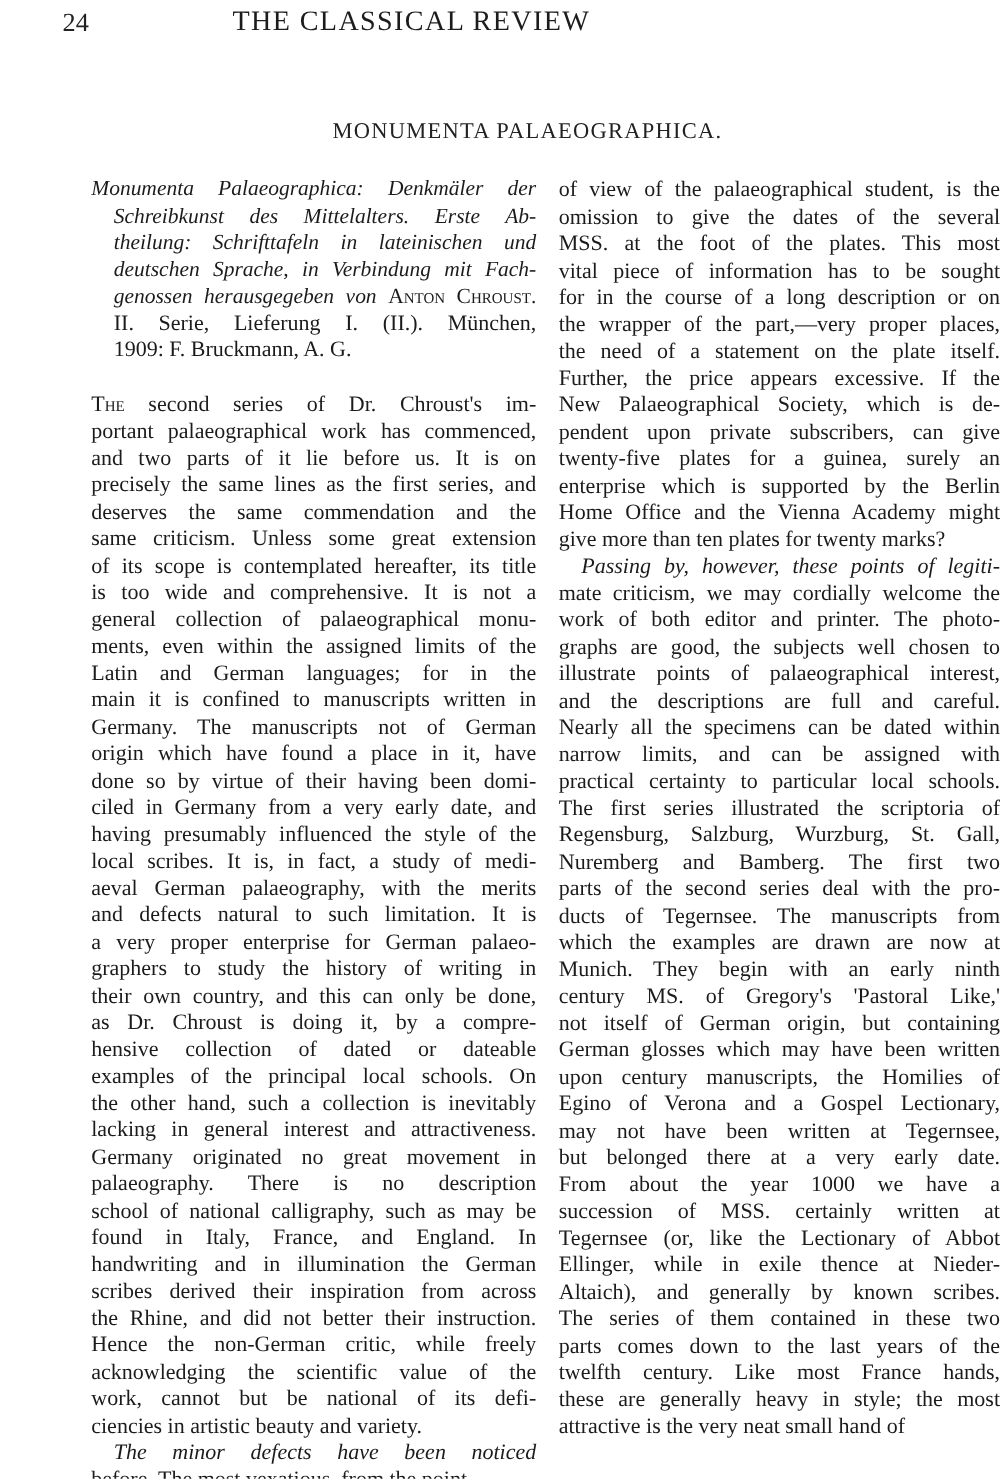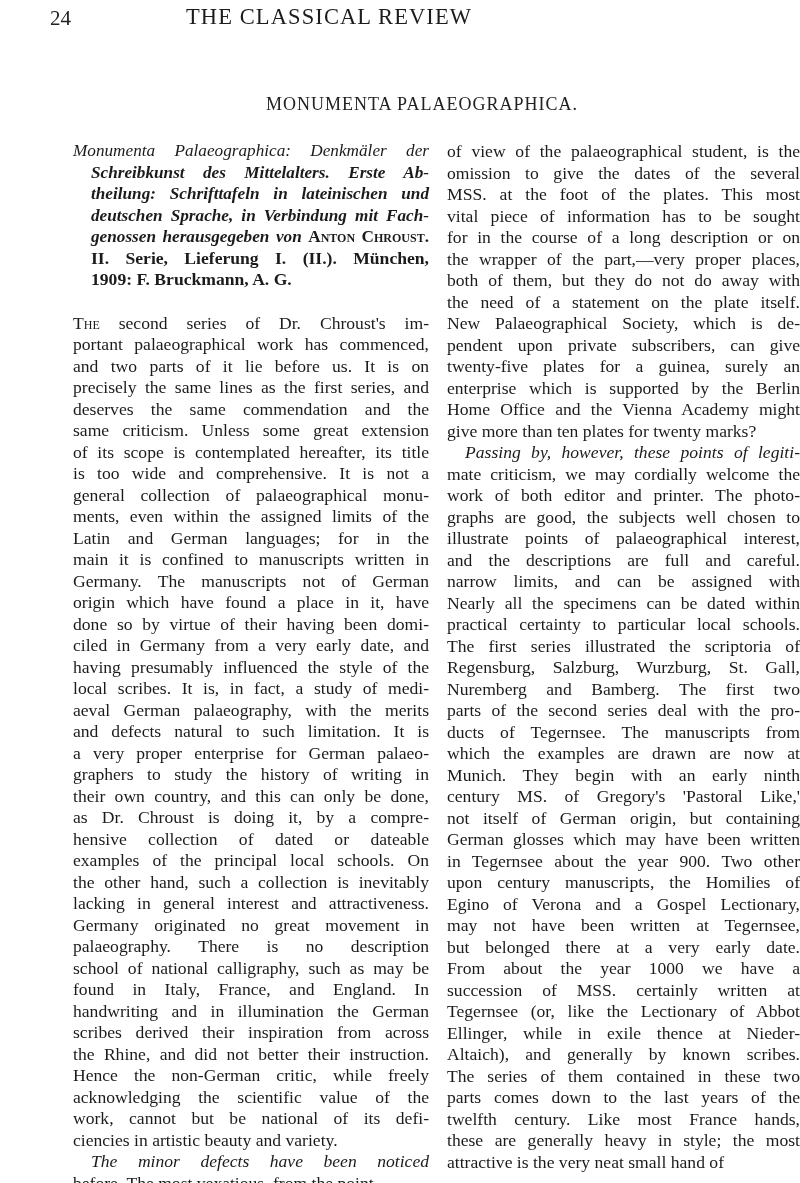--- a/index.html
+++ b/index.html
@@ -27,21 +27,21 @@
     .column {
       position: absolute; top: 140px;
       font-family: "Liberation Serif", serif; font-size: 17.6px; line-height: 21.5px;
       text-align: justify; color: #1b1b1b;
     }
     .col-left { left: 73px; width: 356px; }
     .col-right { left: 447px; width: 353px; top: 141px; }
     .line { display: block; white-space: nowrap; text-align: justify; text-align-last: justify; height: 21.5px; }
     .line.last { text-align-last: left; }
     .biblio .line.it { font-style: italic; font-size: 17.2px; }
-    .biblio .line.hang { padding-left: 18px; font-weight: bold; }
+    .biblio .line.hang { padding-left: 18px; }
     .sc { font-variant: small-caps; font-style: normal; }
     .para-indent { padding-left: 18px; font-style: italic; }
     .body-start { margin-top: 22px; }
   </style>
 </head>
 <body>
 
 <div class="running-head">
   <span class="page-number">24</span>
   <span class="journal-title">THE CLASSICAL REVIEW</span>
@@ -104,48 +104,47 @@
     </div>
 </div>
 
 <div class="column col-right" id="right-body">
     <span class="line">of view of the palaeographical student, is the</span>
     <span class="line">omission to give the dates of the several</span>
     <span class="line">MSS. at the foot of the plates. This most</span>
     <span class="line">vital piece of information has to be sought</span>
     <span class="line">for in the course of a long description or on</span>
     <span class="line">the wrapper of the part,—very proper places,</span>
-    <span class="line">both of them, but they do not do away with</span>
     <span class="line">the need of a statement on the plate itself.</span>
+    <span class="line">Further, the price appears excessive. If the</span>
     <span class="line">New Palaeographical Society, which is de-</span>
     <span class="line">pendent upon private subscribers, can give</span>
     <span class="line">twenty-five plates for a guinea, surely an</span>
     <span class="line">enterprise which is supported by the Berlin</span>
     <span class="line">Home Office and the Vienna Academy might</span>
     <span class="line last">give more than ten plates for twenty marks?</span>
     <span class="line para-indent">Passing by, however, these points of legiti-</span>
     <span class="line">mate criticism, we may cordially welcome the</span>
     <span class="line">work of both editor and printer. The photo-</span>
     <span class="line">graphs are good, the subjects well chosen to</span>
     <span class="line">illustrate points of palaeographical interest,</span>
     <span class="line">and the descriptions are full and careful.</span>
+    <span class="line">Nearly all the specimens can be dated within</span>
     <span class="line">narrow limits, and can be assigned with</span>
-    <span class="line">Nearly all the specimens can be dated within</span>
     <span class="line">practical certainty to particular local schools.</span>
     <span class="line">The first series illustrated the scriptoria of</span>
     <span class="line">Regensburg, Salzburg, Wurzburg, St. Gall,</span>
     <span class="line">Nuremberg and Bamberg. The first two</span>
     <span class="line">parts of the second series deal with the pro-</span>
     <span class="line">ducts of Tegernsee. The manuscripts from</span>
     <span class="line">which the examples are drawn are now at</span>
     <span class="line">Munich. They begin with an early ninth</span>
     <span class="line">century MS. of Gregory's 'Pastoral Like,'</span>
     <span class="line">not itself of German origin, but containing</span>
     <span class="line">German glosses which may have been written</span>
-    <span class="line">in Tegernsee about the year 900. Two other</span>
     <span class="line">upon century manuscripts, the Homilies of</span>
     <span class="line">Egino of Verona and a Gospel Lectionary,</span>
     <span class="line">may not have been written at Tegernsee,</span>
     <span class="line">but belonged there at a very early date.</span>
     <span class="line">From about the year 1000 we have a</span>
     <span class="line">succession of MSS. certainly written at</span>
     <span class="line">Tegernsee (or, like the Lectionary of Abbot</span>
     <span class="line">Ellinger, while in exile thence at Nieder-</span>
     <span class="line">Altaich), and generally by known scribes.</span>
     <span class="line">The series of them contained in these two</span>

